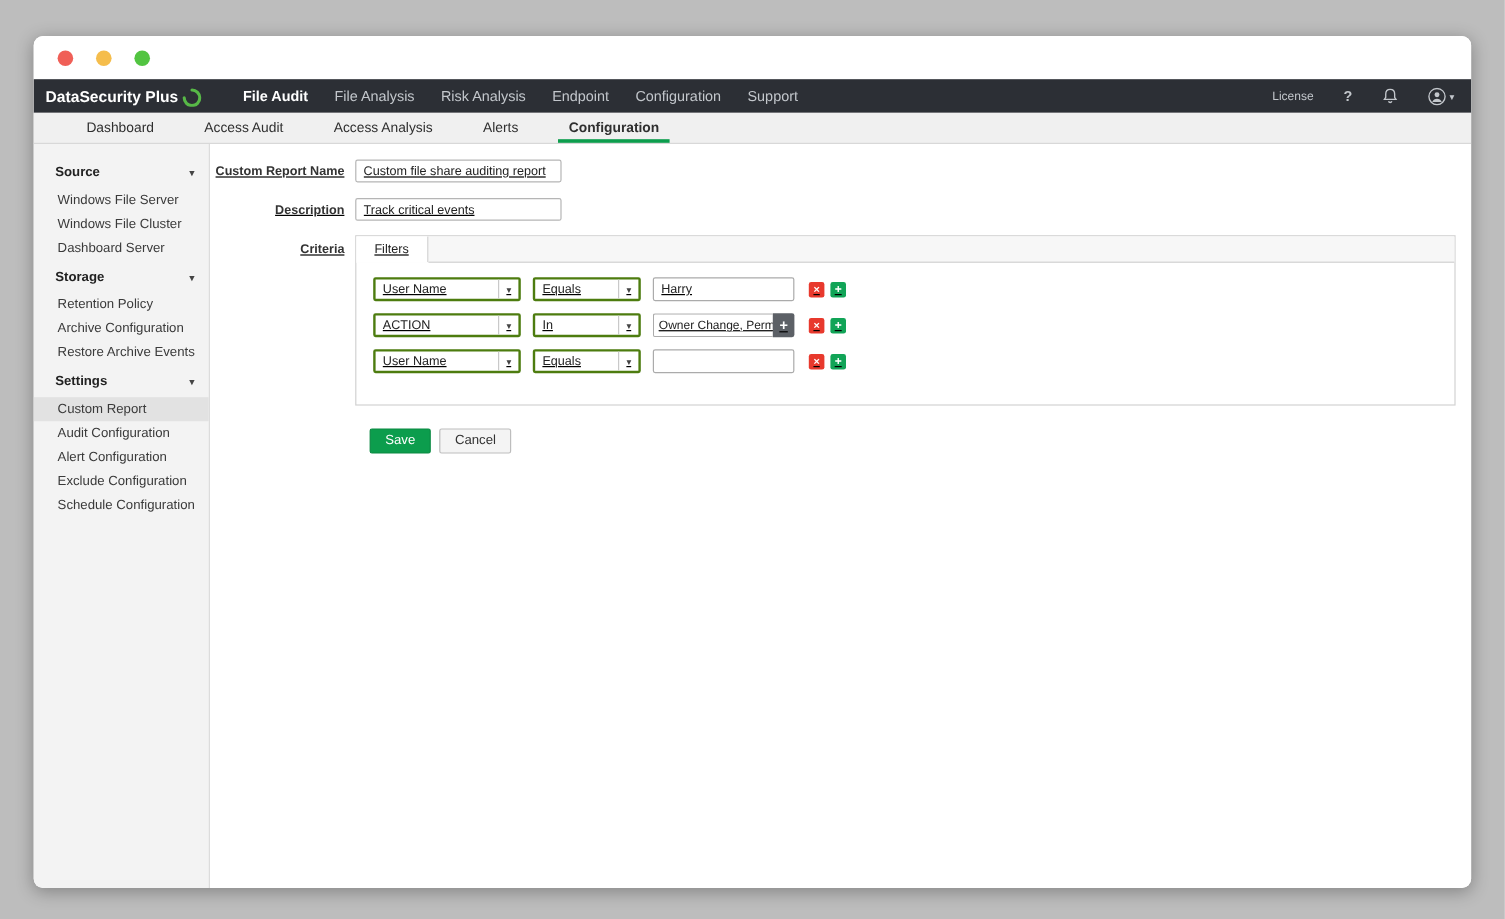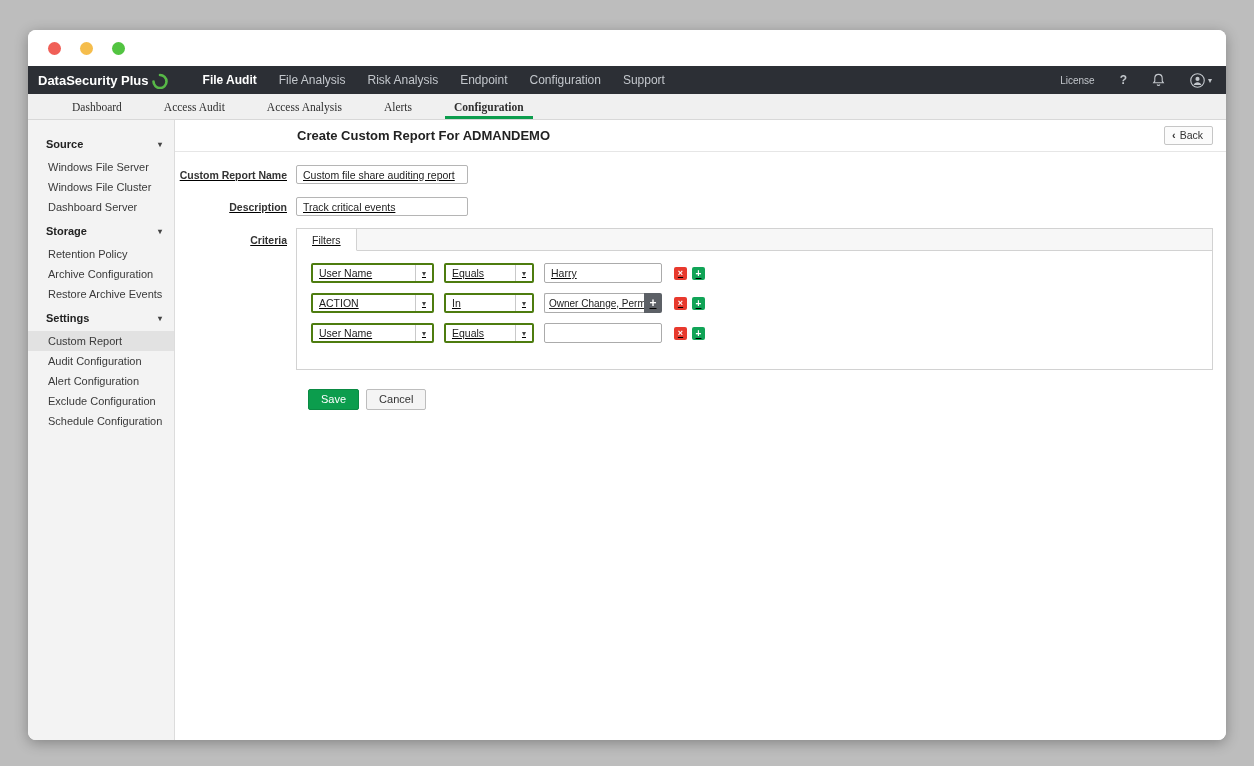--- a/index.html
+++ b/index.html
@@ -23,21 +23,21 @@
   .nav-item { display:flex; align-items:center; padding:0 11px; font-size:12px; color:#c3c7cc; cursor:pointer; white-space:nowrap; }
   .nav-item.active { color:#fff; font-weight:bold; }
   .nav-right { margin-left:auto; display:flex; align-items:center; gap:25px; color:#c3c7cc; }
   .license { font-size:10px; cursor:pointer; }
   .help { font-size:12px; font-weight:bold; cursor:pointer; }
   .icon-btn { display:flex; align-items:center; cursor:pointer; }
   .user-wrap { display:flex; align-items:center; gap:3px; cursor:pointer; }
   .user-caret { font-size:8px; color:#c3c7cc; }
 
   
-  .tabsbar { height:26px; background:#f0f0f0; border-bottom:1px solid #d8d8d8; display:flex; padding-left:23px; flex:0 0 auto;font-family:Liberation Serif, serif; }
+  .tabsbar { height:26px; background:#f0f0f0; border-bottom:1px solid #d8d8d8; display:flex; padding-left:23px; flex:0 0 auto; }
   .tab { display:flex; align-items:center; padding:0 21px; font-size:11.5px; color:#2f2f2f; cursor:pointer; position:relative; white-space:nowrap; }
   .tab.active { font-weight:bold; }
   .tab.active::after { content:""; position:absolute; left:12px; right:12px; bottom:0; height:3px; background:#0c9d4d; }
 
   .content { flex:1; display:flex; min-height:0; }
 
   
   .sidebar { width:147px; flex:0 0 147px; background:#f3f3f3; border-right:1px solid #dcdcdc; padding-top:10px; overflow:hidden; }
   .sec-title { display:flex; align-items:center; font-size:11px; font-weight:bold; color:#222; padding:8px 12px 7px 18px; cursor:pointer; }
   .sec-caret { margin-left:auto; font-size:8px; color:#444; }
@@ -163,27 +163,20 @@
         <span class="sec-caret">▾</span>
       </div>
       <div class="side-item selected">Custom Report</div>
       <div class="side-item">Audit Configuration</div>
       <div class="side-item">Alert Configuration</div>
       <div class="side-item">Exclude Configuration</div>
       <div class="side-item">Schedule Configuration</div>
     </div>
 
     <div class="main">
-      <div class="main-header">
-        <div class="page-title">Create Custom Report For ADMANDEMO</div>
-        <div class="back-btn">
-          <span class="back-chevron">‹</span>
-          <span>Back</span>
-        </div>
-      </div>
 
       <div class="form">
         <div class="form-row">
           <div class="form-label">Custom Report Name</div>
           <input class="text-input" type="text" value="Custom file share auditing report" style="">
         </div>
 
         <div class="form-row">
           <div class="form-label">Description</div>
           <input class="text-input" type="text" value="Track critical events" style="">

